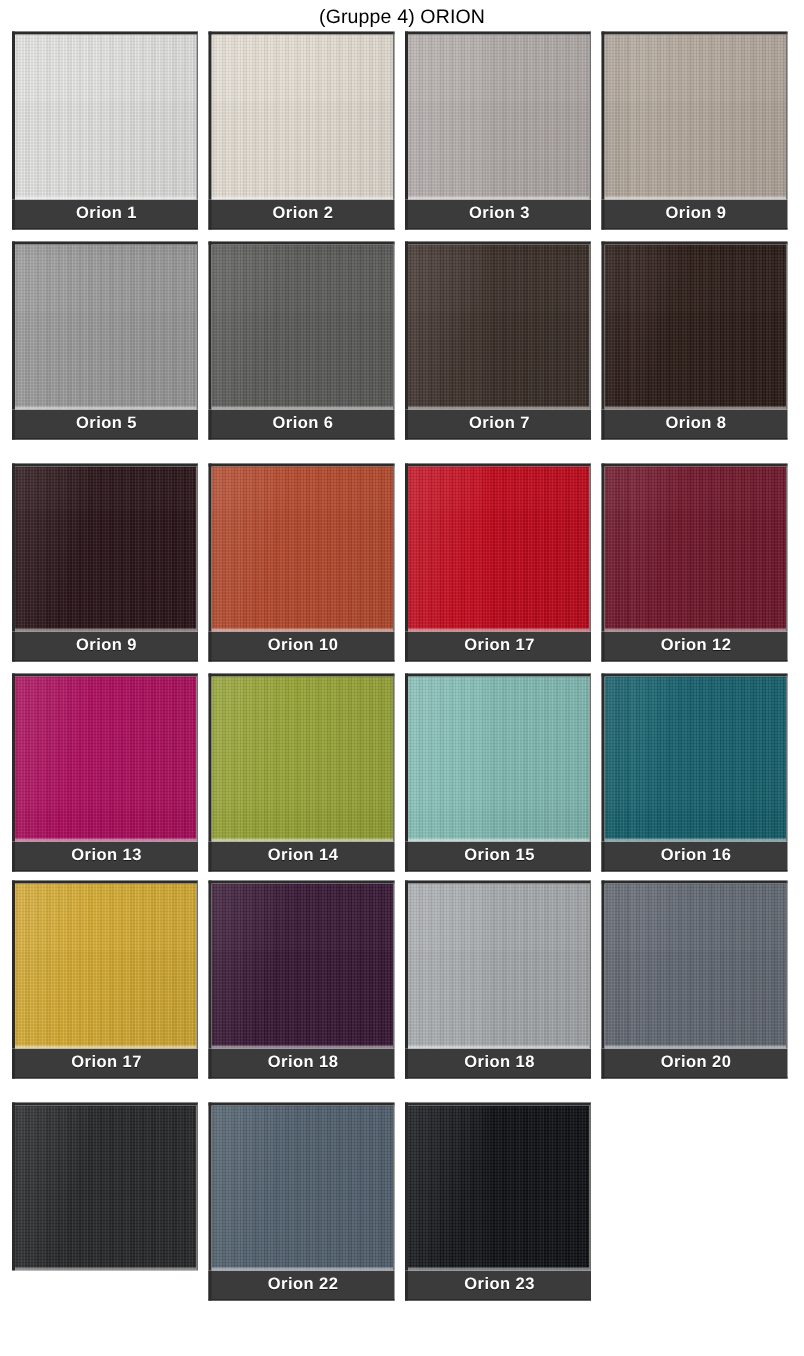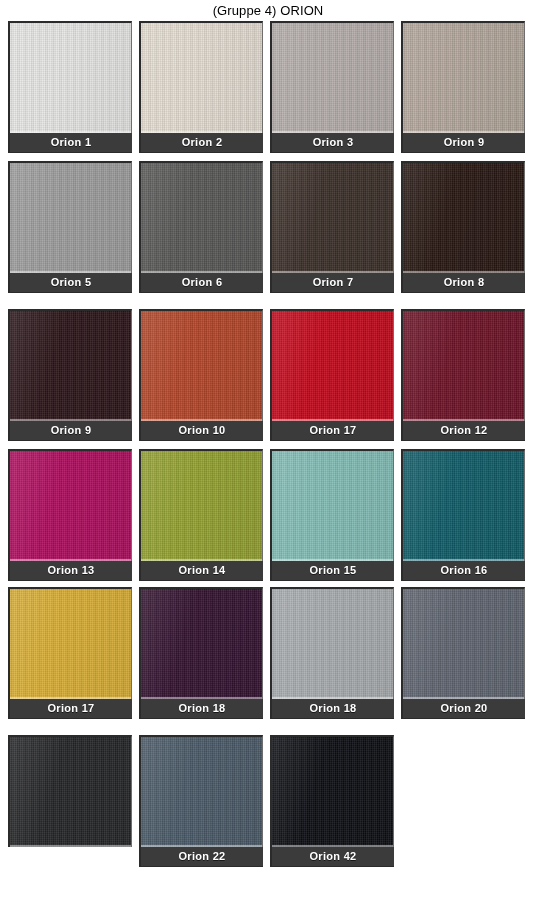--- a/index.html
+++ b/index.html
@@ -316,18 +316,18 @@
             <div class="swatch-hilite"></div>
           </div>
           <div class="label">Orion 22</div>
         </div>
         <div class="cell">
           <div class="swatch-wrap">
             <div class="swatch-base" style="background: rgb(11, 13, 18);"></div>
             <div class="swatch"></div>
             <div class="swatch-hilite"></div>
           </div>
-          <div class="label">Orion 42</div>
+          <div class="label">Orion 23</div>
         </div>
       </div>
     </div>
 
 </div>
 
 </body></html>

